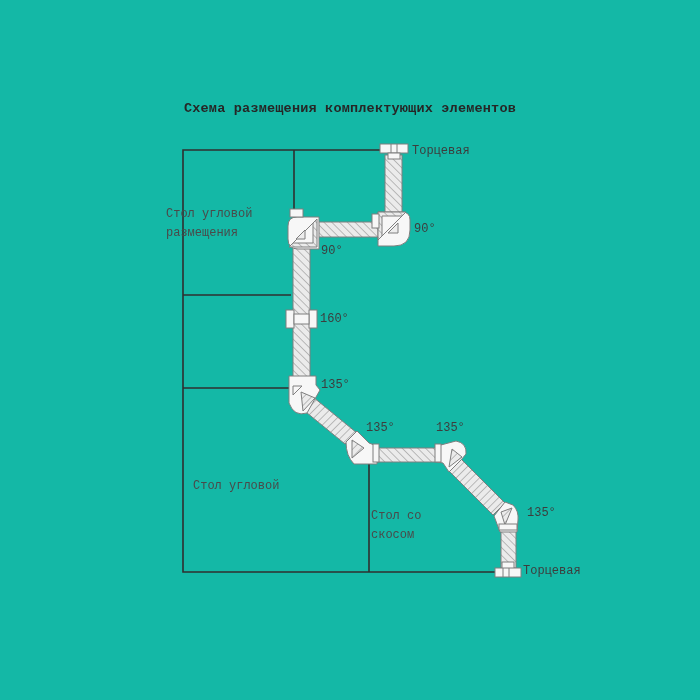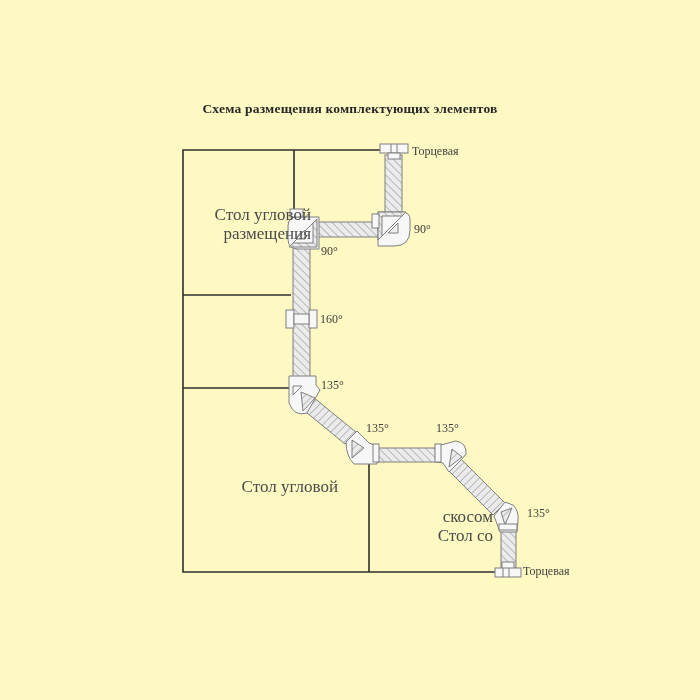--- a/index.html
+++ b/index.html
@@ -1,29 +1,29 @@
 <!DOCTYPE html>
 <html><head>
 <meta charset="utf-8">
 <style>
   html,body{margin:0;padding:0;background:#ffffff;}
   .stage{
-    position:relative;width:700px;height:700px;background:#fef9c3;
-    font-family:Liberation Serif, serif;color:#3a3a3a;overflow:hidden;
+    position:relative;width:700px;height:700px;background:#14b8a6;
+    font-family:Liberation Mono, monospace;color:#3a3a3a;overflow:hidden;
   }
   .title{
     position:absolute;top:101px;left:0;right:0;text-align:center;
     font-size:13.5px;font-weight:600;letter-spacing:.2px;color:#262626;
   }
   .diagram-svg{position:absolute;top:0;left:0;}
   .callout{
     position:absolute;font-size:12px;color:#3d3d3d;white-space:nowrap;line-height:14px;
   }
   .area-label{
-    position:absolute;text-align:right;font-size:17px;line-height:19px;color:#4a4a4a;
+    position:absolute;text-align:left;font-size:12px;line-height:19px;color:#4a4a4a;
   }
   #lbl-end-top{left:412px;top:144px;}
   #lbl-90-right{left:414px;top:222px;}
   #lbl-90-left{left:321px;top:244px;}
   #lbl-180{left:320px;top:312px;}
   #lbl-135-1{left:321px;top:378px;}
   #lbl-135-2{left:366px;top:421px;}
   #lbl-135-3{left:436px;top:421px;}
   #lbl-135-4{left:527px;top:506px;}
   #lbl-end-bottom{left:523px;top:564px;}
@@ -144,17 +144,17 @@
   <div class="callout" id="lbl-end-bottom">Торцевая</div>
 
   <div class="area-label" id="area-corner-attached">
     <div>Стол угловой</div>
     <div>размещения</div>
   </div>
   <div class="area-label" id="area-corner-90">
     <div>Стол угловой</div>
   </div>
   <div class="area-label" id="area-bevel">
+    <div>Стол со</div>
     <div>скосом</div>
-    <div>Стол со</div>
   </div>
 
 </div>
 
 </body></html>

